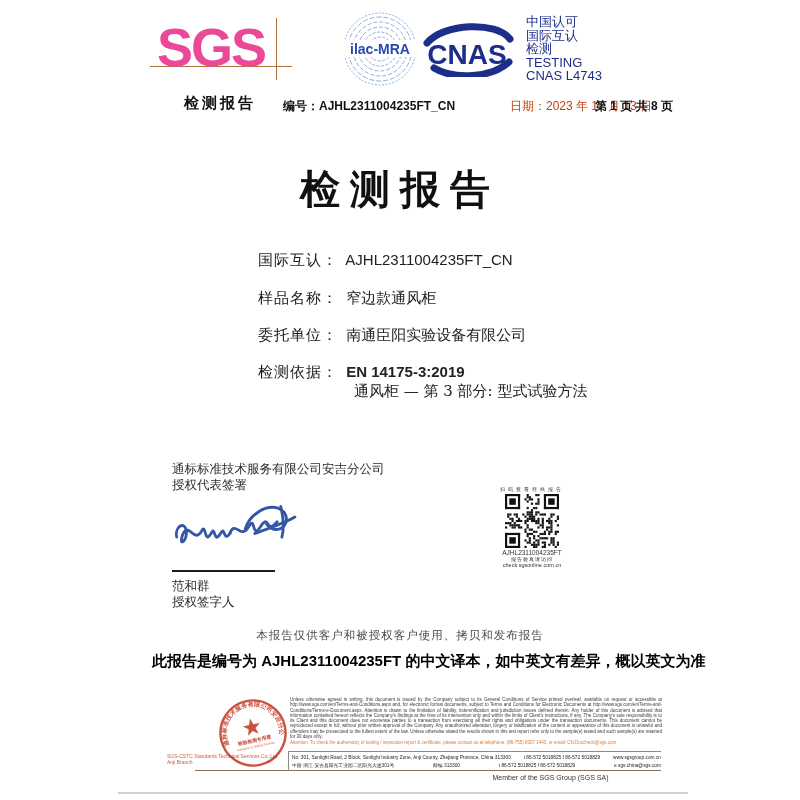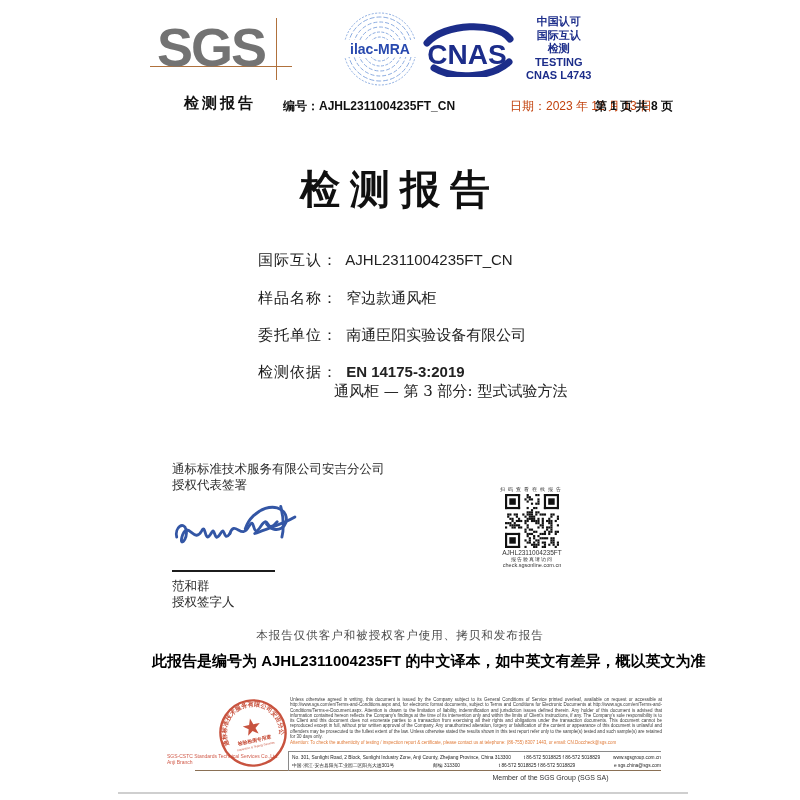--- a/index.html
+++ b/index.html
@@ -1,40 +1,40 @@
 <!DOCTYPE html>
 <html><head>
 <meta charset="utf-8">
 <style>
   html,body{margin:0;padding:0;background:#ffffff;}
   #page{position:relative;width:800px;height:800px;background:#fff;overflow:hidden;
         font-family:"Liberation Sans",sans-serif;color:#222;}
   .abs{position:absolute;}
   
-  .sgs-logo{left:157px;top:16px;font-size:54px;font-weight:bold;color:#737373;
+  .sgs-logo{left:157px;top:16px;font-size:54px;font-weight:bold;color:#ec4899;
             letter-spacing:-2px;font-family:"Liberation Sans",sans-serif;}
   .crop-h{left:150px;top:66px;width:142px;height:1px;background:#b0713c;}
   .crop-v{left:276px;top:18px;width:1px;height:62px;background:#b0713c;}
   .ilac{left:342px;top:11px;width:76px;height:76px;}
   .cnas{left:420px;top:21px;width:94px;height:56px;}
-  .accred{left:526px;top:15px;font-size:11px;font-weight:bold;color:#1c2d8a;line-height:13.5px;text-align:center;}
+  .accred{left:526px;top:15px;font-size:13px;font-weight:normal;color:#1c2d8a;line-height:13.5px;}
   
   .hr-type{left:184px;top:94px;font-size:15px;font-weight:bold;letter-spacing:3px;color:#111;}
   .hr-no{left:283px;top:98px;font-size:12px;font-weight:bold;color:#111;}
   .hr-date{left:468px;top:98px;font-size:12px;font-weight:normal;color:#c2410c;margin-left:42px;}
   .hr-page{left:595px;top:98px;font-size:12px;font-weight:bold;color:#111;}
   
   .doc-title{left:0;top:162px;width:800px;text-align:center;font-size:40px;font-weight:bold;
              letter-spacing:10px;font-family:"DejaVu Serif",serif;color:#101010;}
   
   .field{font-size:15px;}
   .f-label{display:inline-block;width:84px;font-family:"DejaVu Serif",serif;
            letter-spacing:1px;color:#1a1a1a;}
   .f-value{font-family:"Liberation Sans",sans-serif;color:#222;}
-  .f-value2{display:block;margin-left:76px;font-family:"DejaVu Serif",serif;color:#222;text-align:center;}
+  .f-value2{display:block;margin-left:96px;font-family:"DejaVu Serif",serif;color:#222;text-align:center;}
   .fld{left:258px;}
   
   .watermark{left:262px;top:348px;width:300px;height:108px;opacity:.82;z-index:0;}
   .wm-brand{position:absolute;left:76px;top:6px;font-size:44px;font-weight:bold;
             letter-spacing:3px;color:rgba(88,170,223,0.18);
             -webkit-text-stroke:2.5px #58aadf;font-family:"Liberation Sans",sans-serif;}
   .wm-row{position:absolute;left:80px;top:60px;width:218px;display:flex;align-items:center;gap:8px;}
   .wm-line{flex:1;height:3px;background:#58aadf;}
   .wm-cn{font-size:27px;font-weight:bold;color:rgba(88,170,223,0.25);
          -webkit-text-stroke:1.8px #58aadf;}

